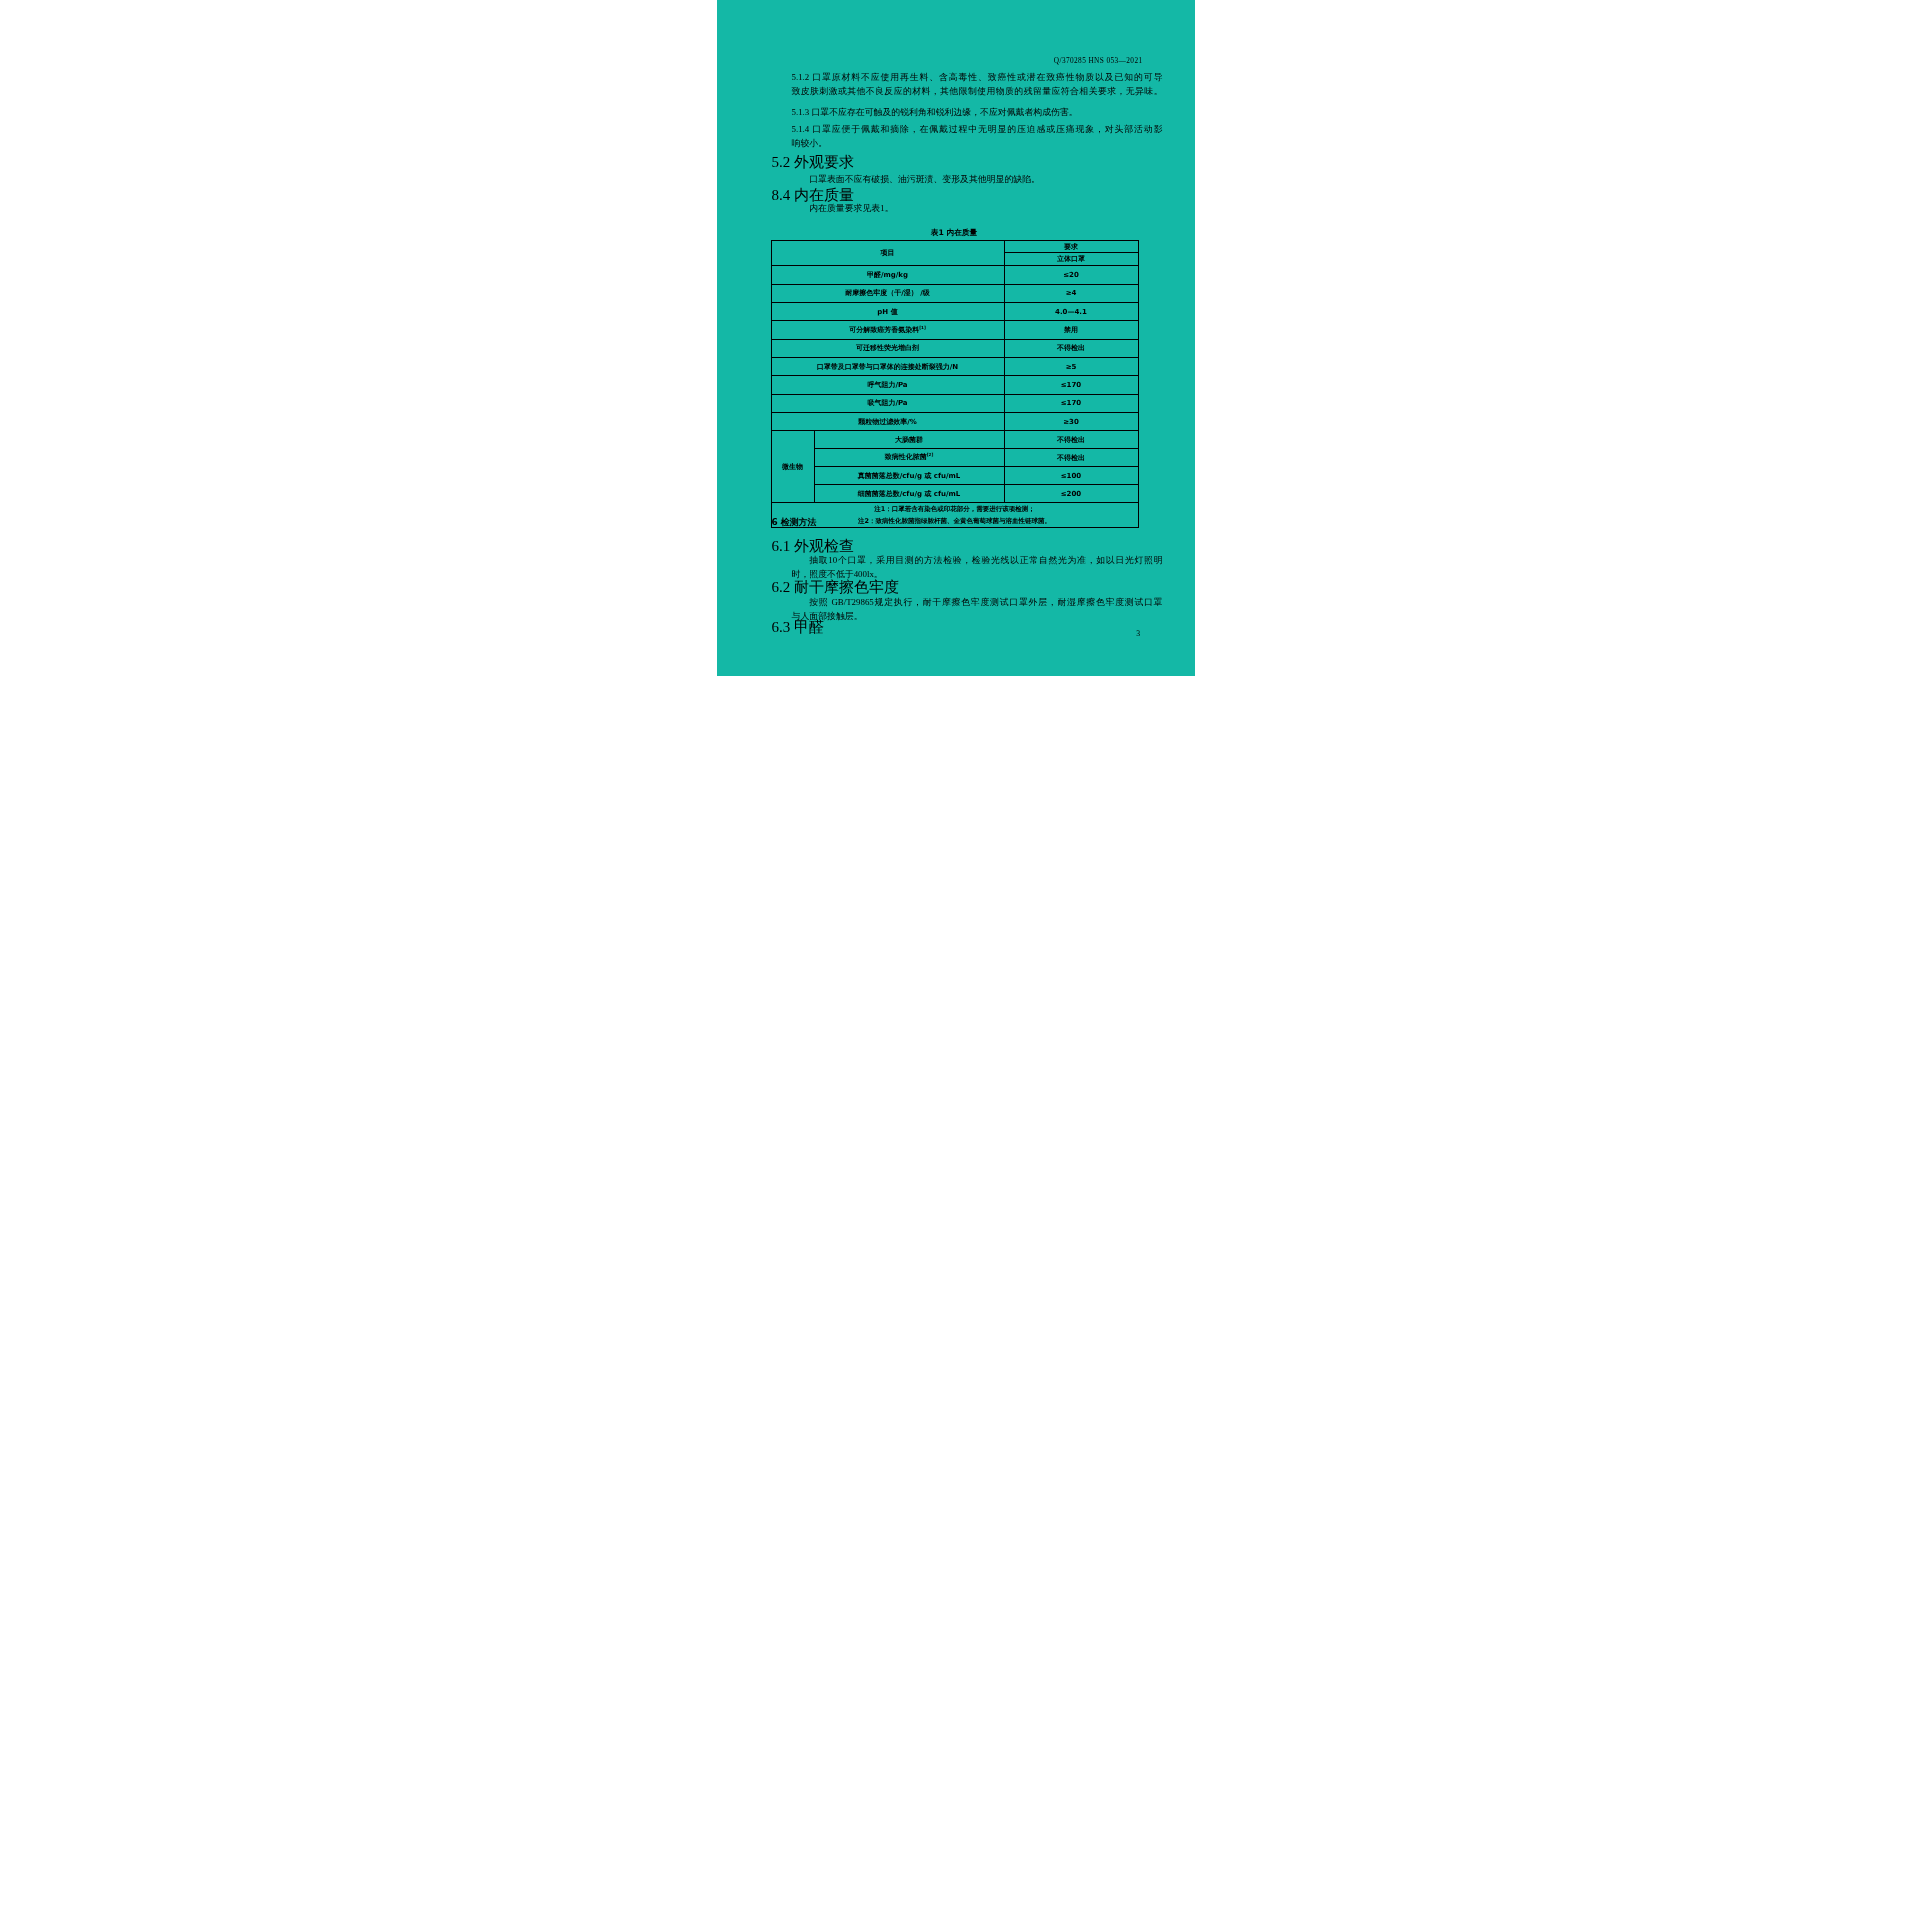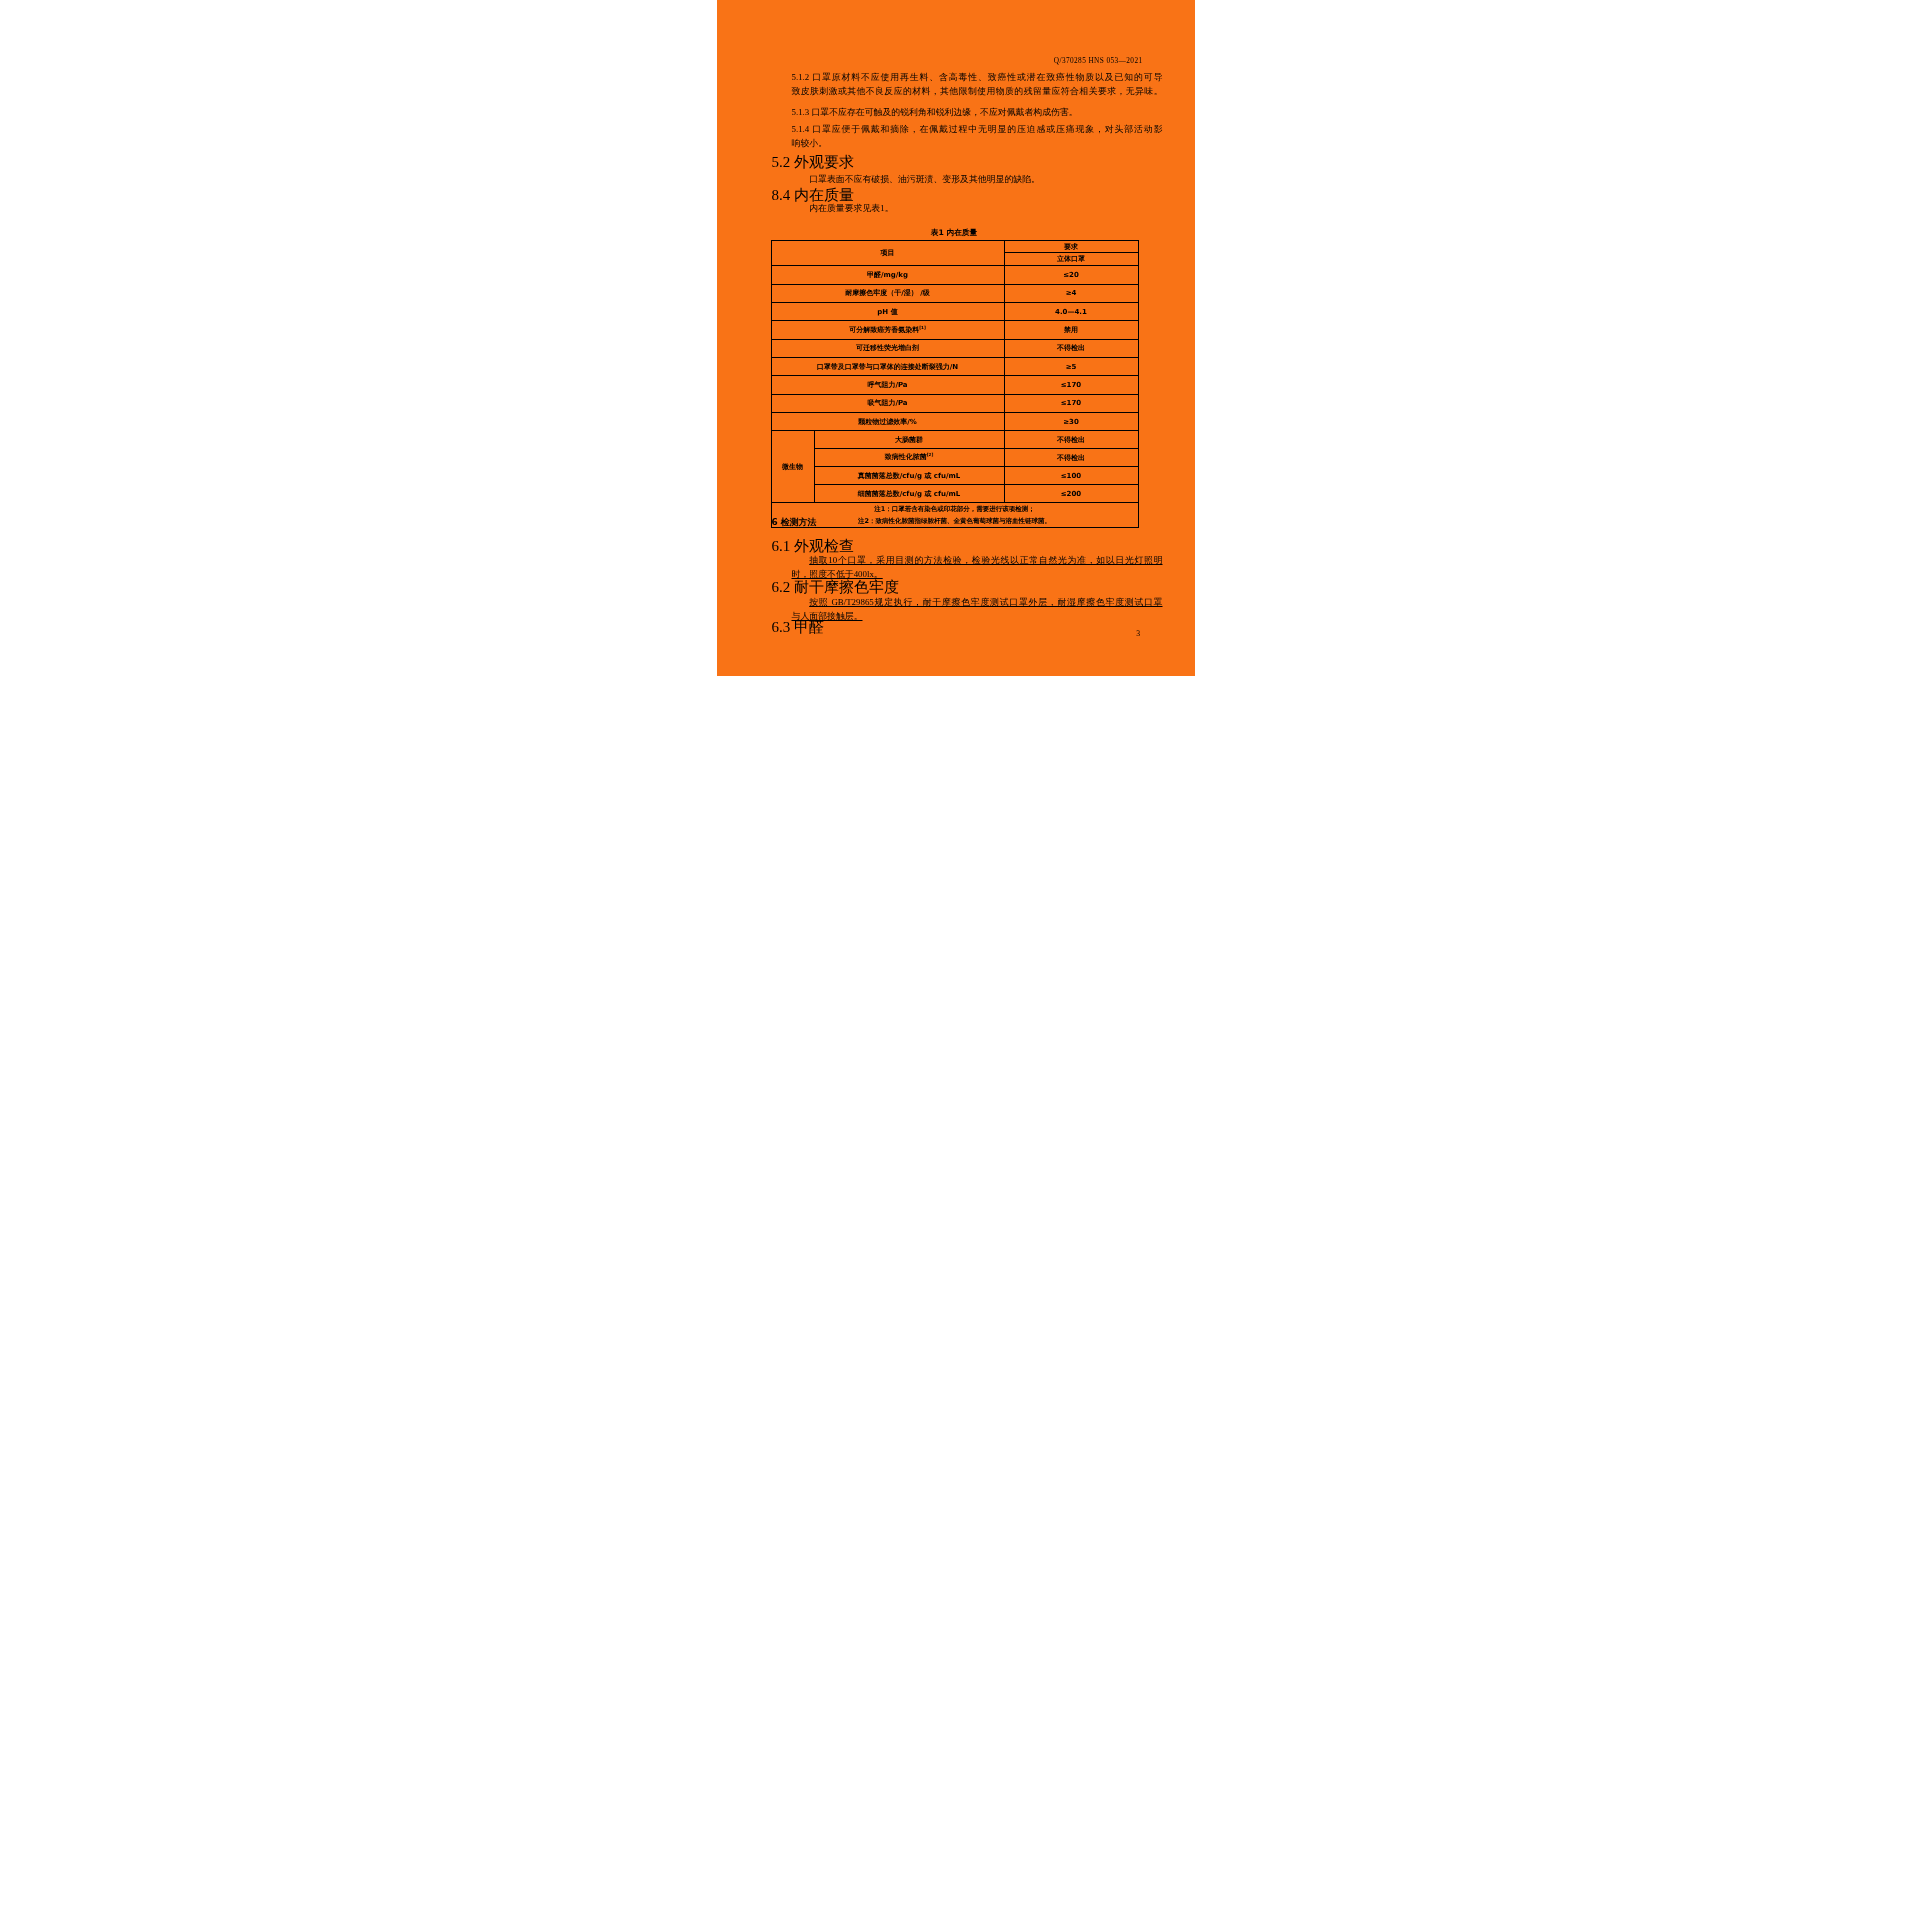--- a/index.html
+++ b/index.html
@@ -5,21 +5,21 @@
   html, body {
     margin: 0;
     padding: 0;
     background: #ffffff;
   }
   .page {
     position: relative;
     width: 478px;
     height: 676px;
     margin: 0 auto;
-    background: #f97316;
+    background: #14b8a6;
     color: #000000;
     font-family: "Liberation Serif", "DejaVu Serif", serif;
     overflow: hidden;
   }
   .abs { position: absolute; left: 55px; width: 371px; }
 
   .doc-number {
     top: 56px;
     text-align: right;
     font-size: 7.3px;
@@ -75,21 +75,21 @@
   tr.mrow td { height: 17px; }
   tr.nrow td { height: 12px; }
   td.micro-label { vertical-align: bottom; padding-bottom: 4.6px; }
   td.note-cell {
     text-align: left;
     padding-left: 3.9px;
     font-size: 6.5px;
   }
   sup { font-size: 4.2px; }
 
-  .s6-block { font-size: 8.9px; text-decoration: underline; }
+  .s6-block { font-size: 8.9px; }
   .page-num {
     top: 629px;
     text-align: right;
     padding-right: 2.3px;
     font-size: 7.7px;
     box-sizing: border-box;
   }
 </style>
 </head>
 <body>

